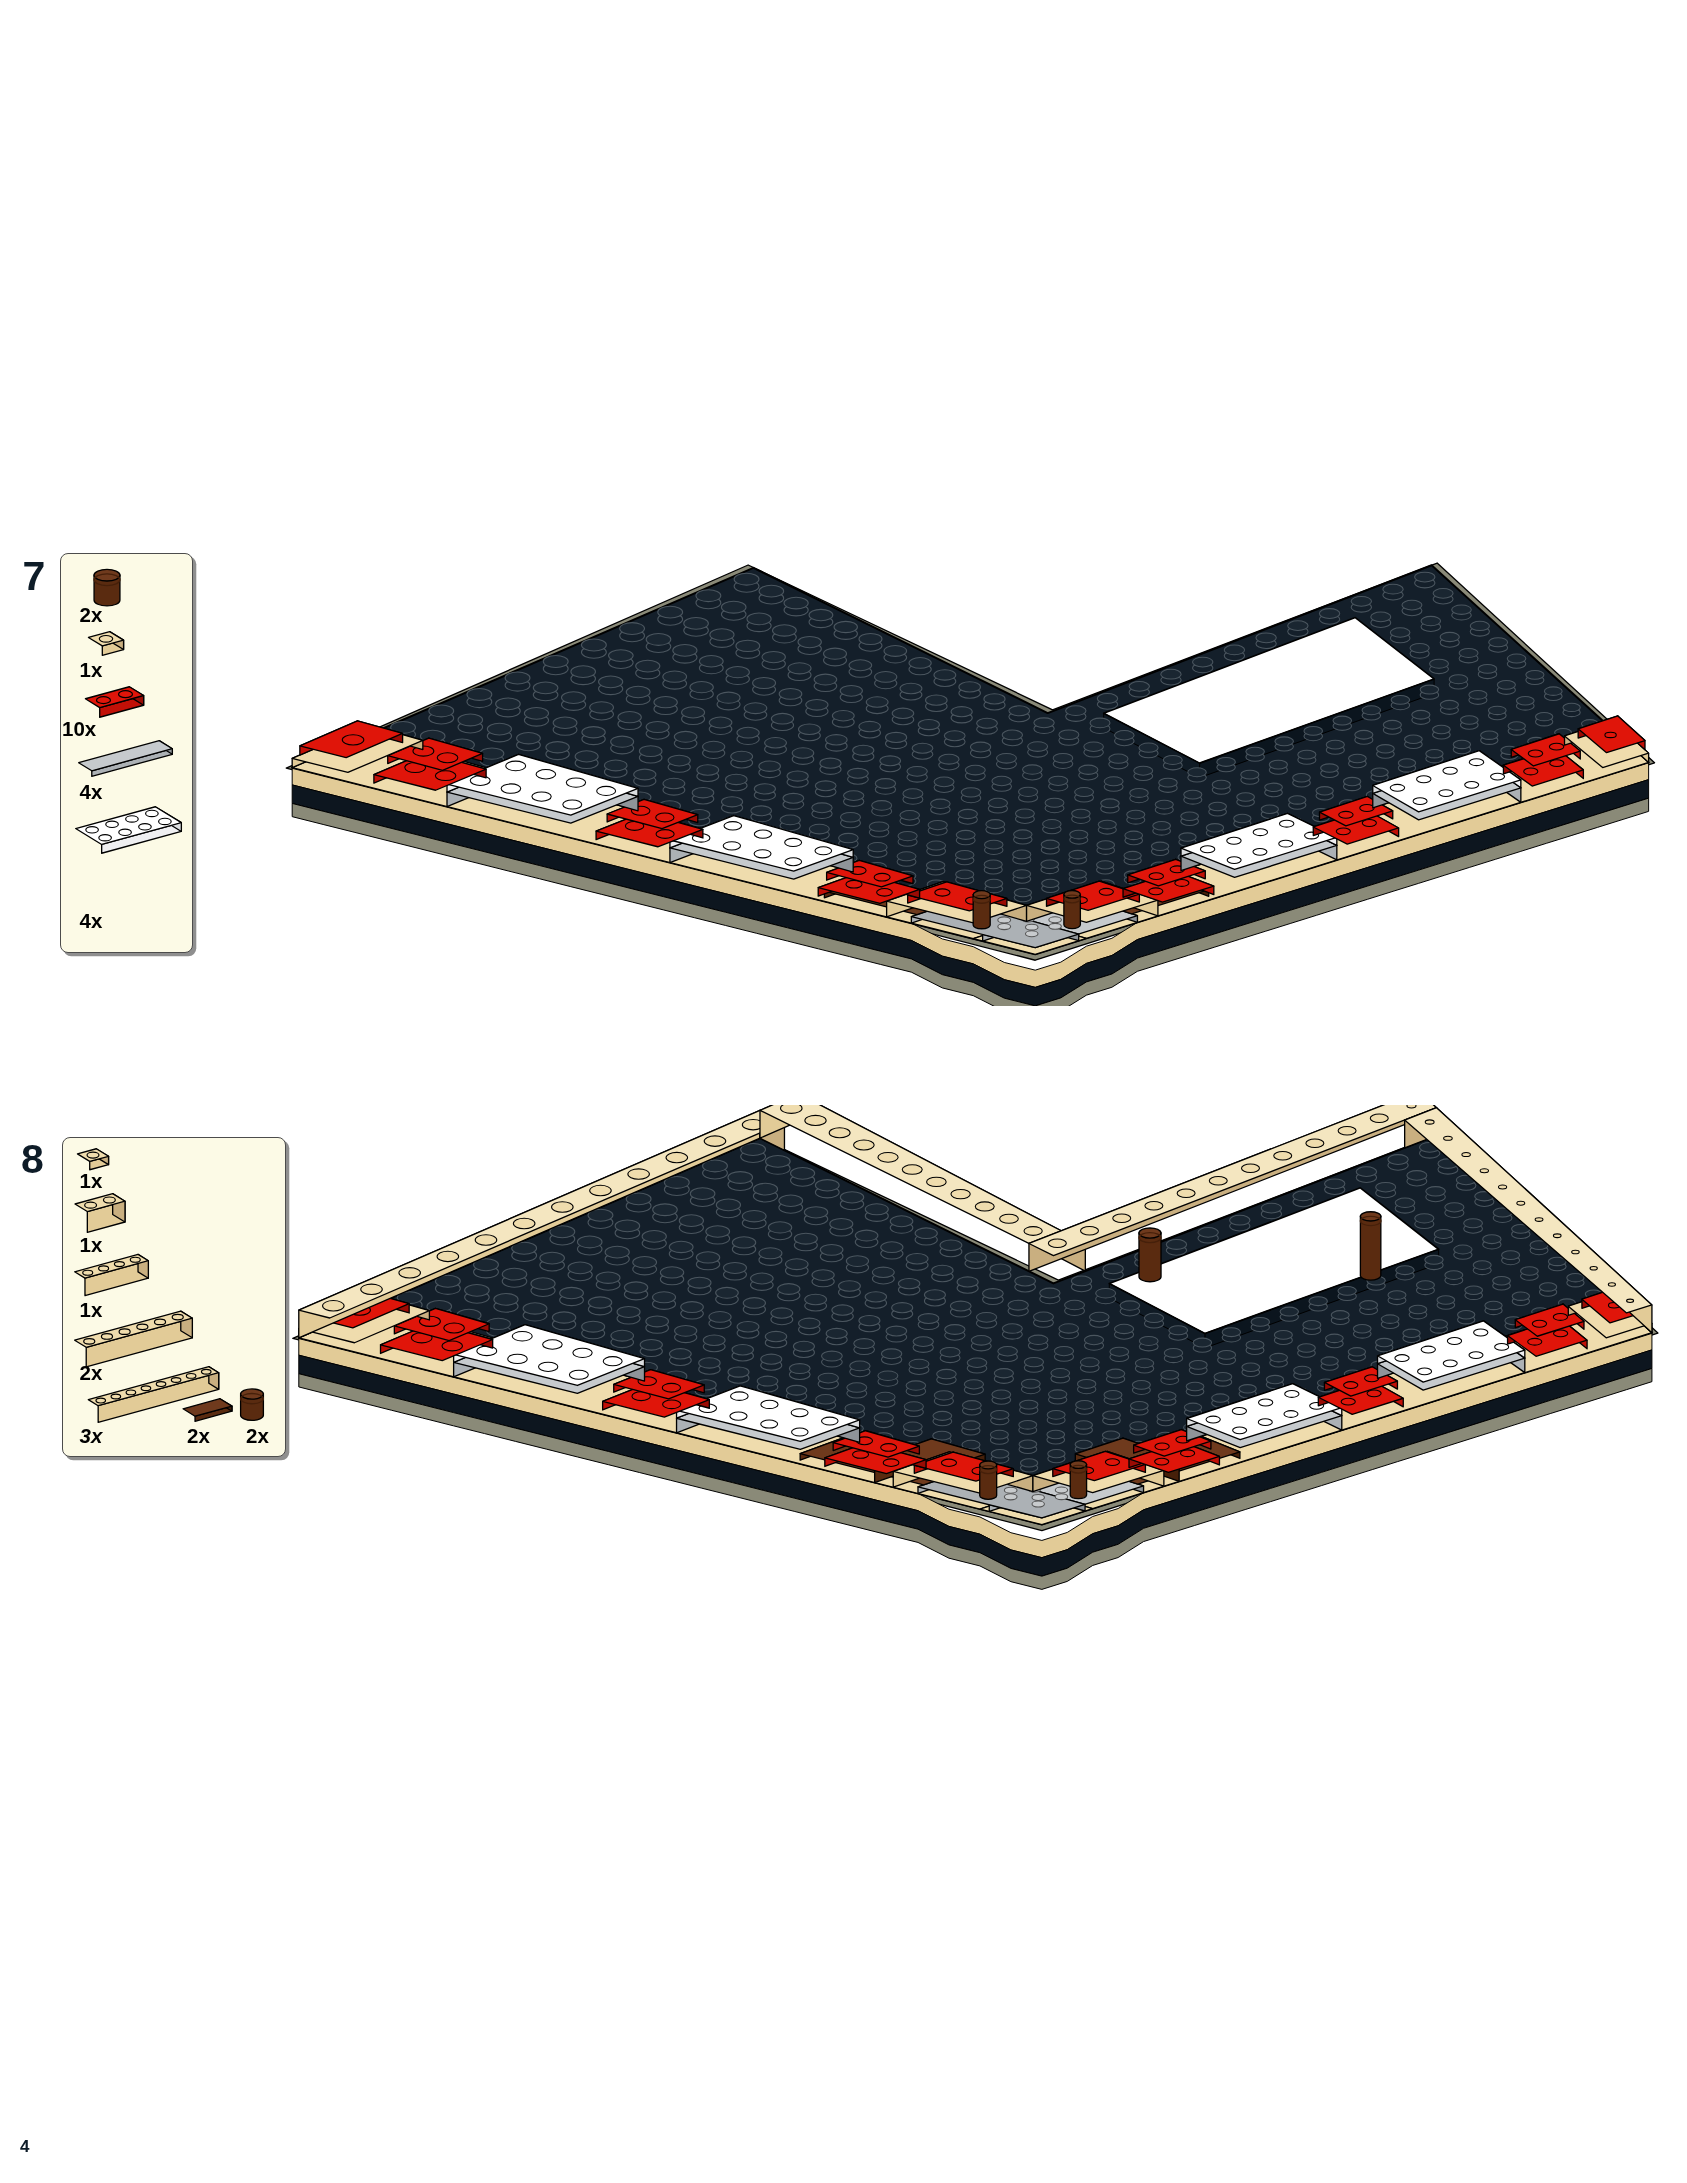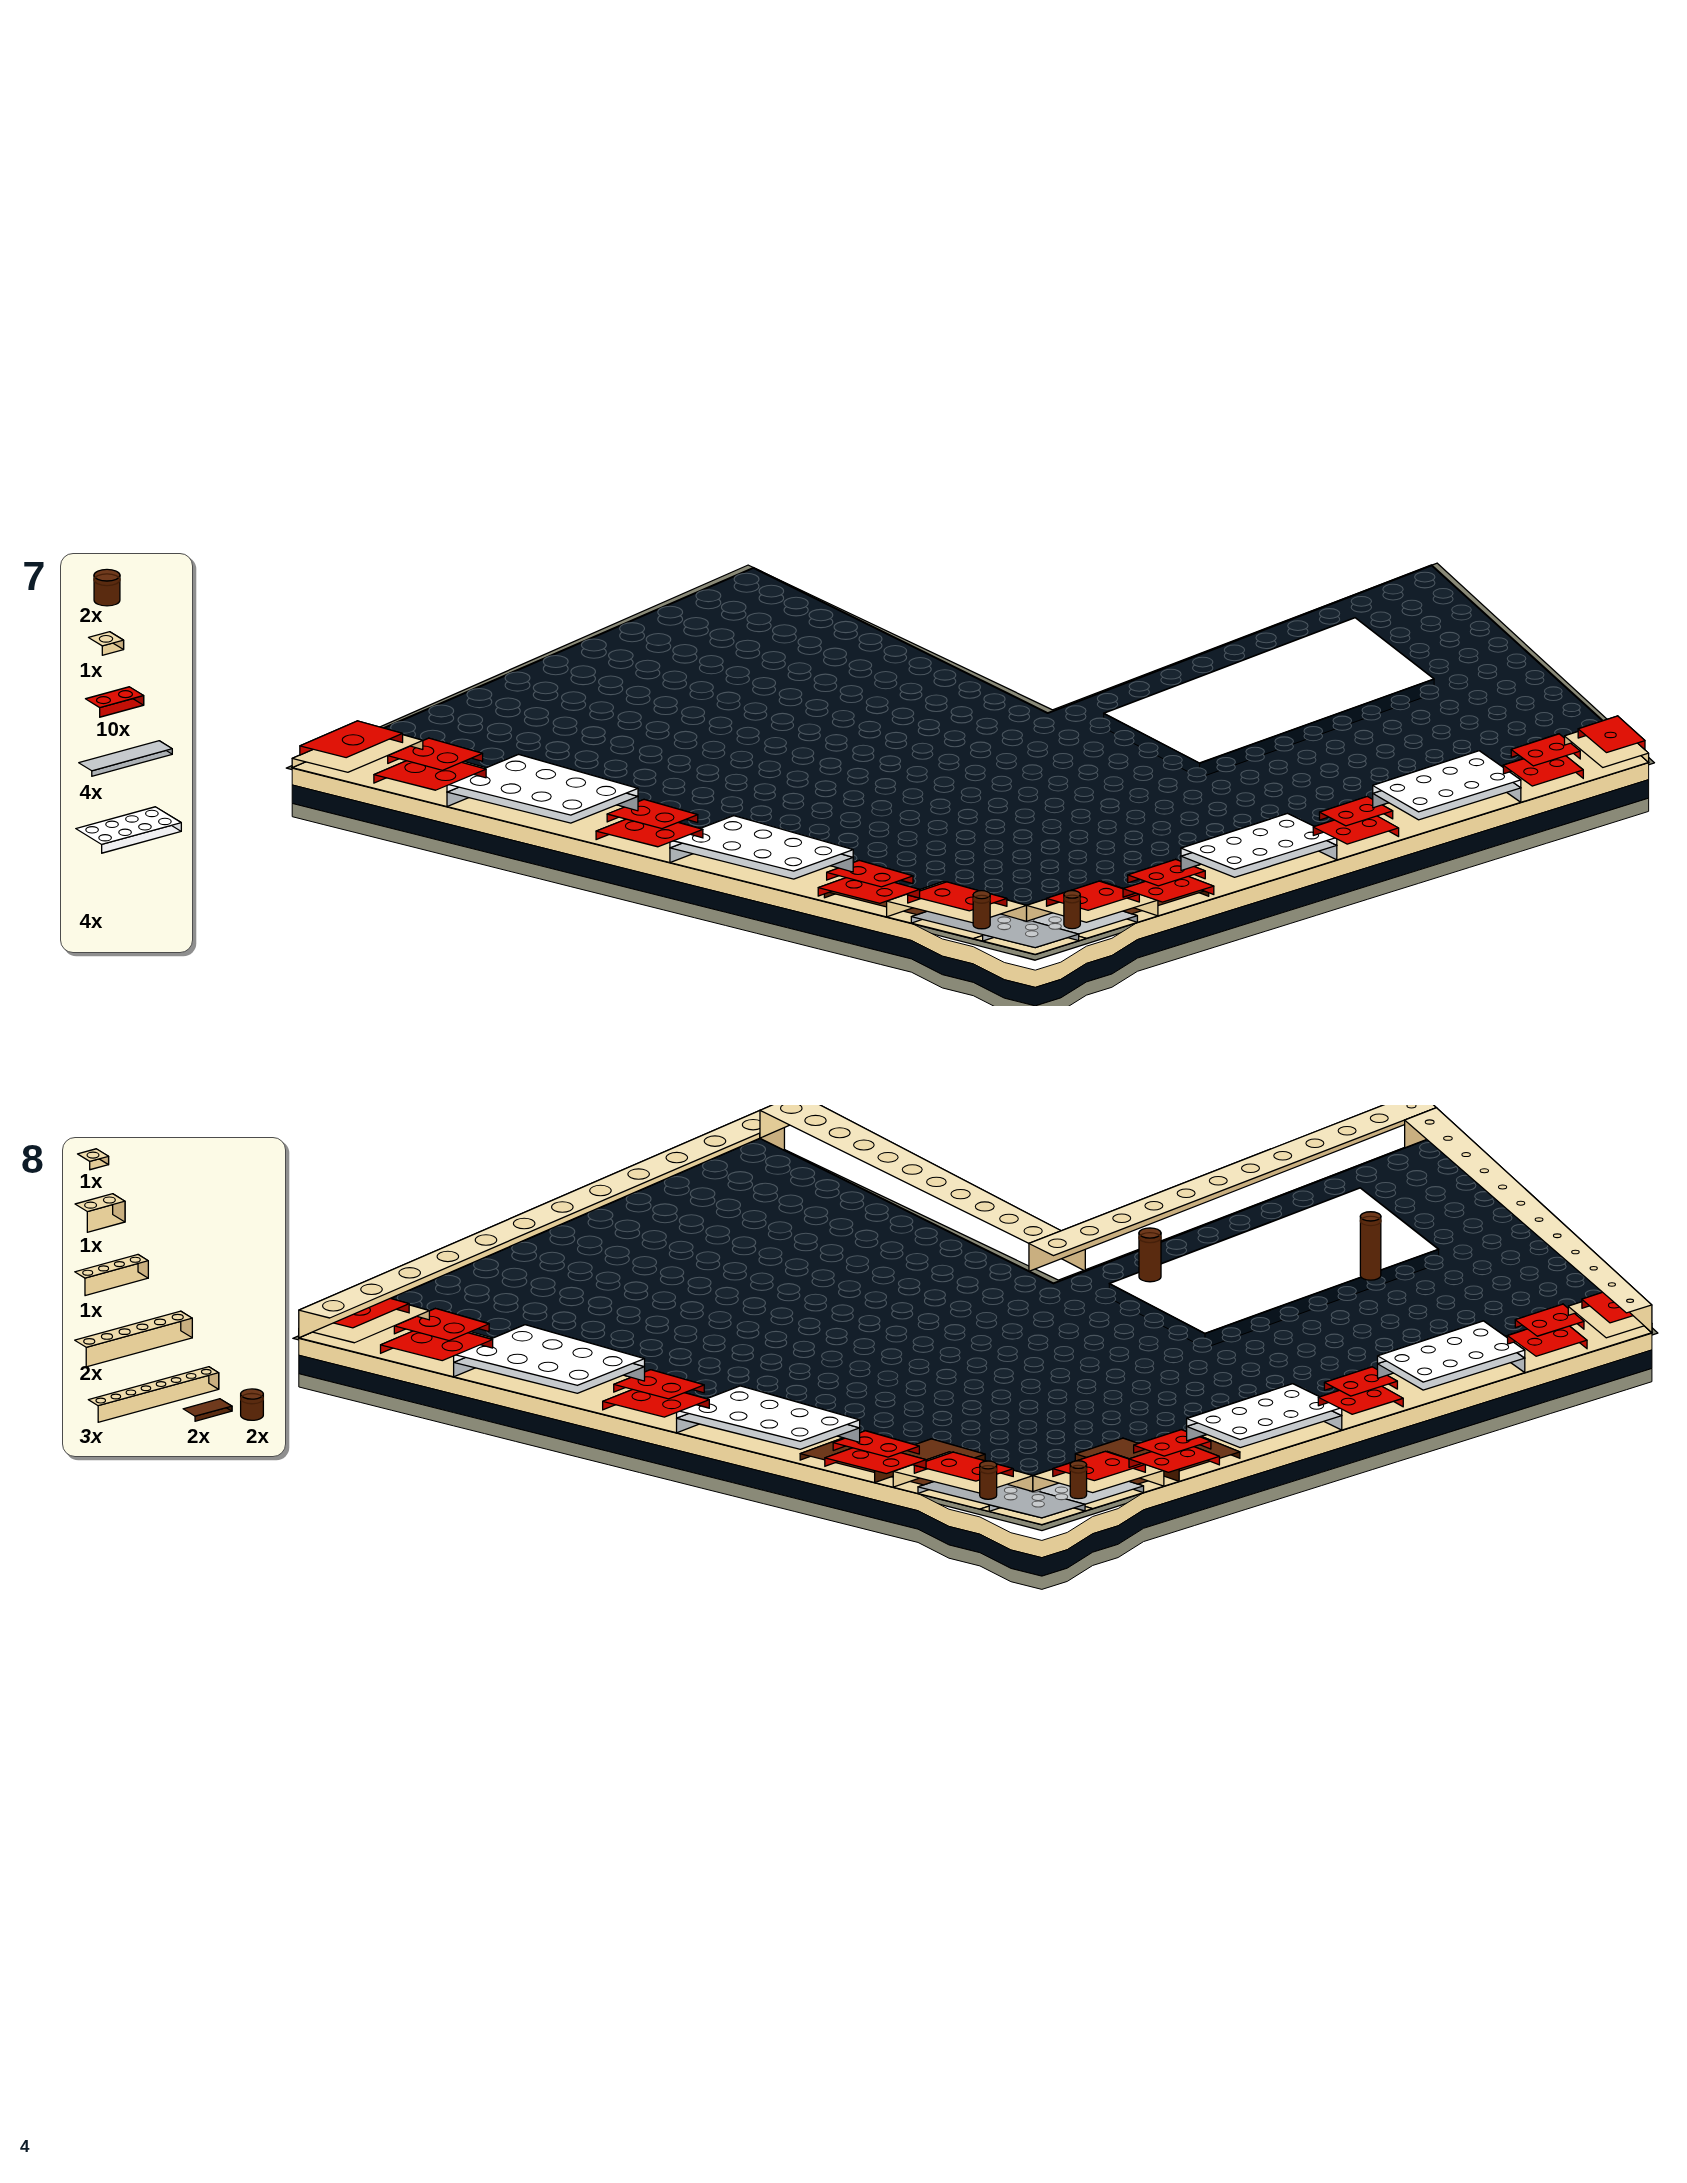--- a/index.html
+++ b/index.html
@@ -1,19 +1,19 @@
 <!DOCTYPE html>
 <html style="font-size:10.6px"><head>
 <meta charset="utf-8">
 <style>
   html,body{margin:0;padding:0;background:#ffffff;}
   .page{position:relative;width:1687px;height:2183px;background:#ffffff;overflow:hidden;
         font-family:"Liberation Sans", sans-serif;}
   .step-num{position:absolute;font-weight:bold;font-size:41px;line-height:1;color:#0E1C28;}
-  .callout{position:absolute;background:#FCFAE6;border:1.3px solid #4c4c4c;border-radius:13px;
+  .callout{position:absolute;background:#FCFAE6;border:1.3px solid #4c4c4c;border-radius:8px;
            box-shadow:3.3px 3.3px 0 #8f8f8f;text-align:center;}
   .part-icon{position:absolute;}
   .part-qty{position:absolute;font-weight:bold;font-size:20.5px;line-height:1;color:#000;}
   .scene{position:absolute;}
   .page-num{position:absolute;left:20px;top:2137px;font-weight:bold;font-size:17px;color:#0E1C28;}
 </style>
 </head>
 <body>
 
 <div class="page">
@@ -34,21 +34,21 @@
             <ellipse cx="38.0" cy="14.9" rx="10.2" ry="5.1" fill="#EFDCAD" stroke="#000" stroke-width="1.8"></ellipse>
           </svg></div>
         <div class="part-qty" style="left: 18.5px; top: 106px;">1x</div>
         <div class="part-icon" style="left: 17px; top: 130px;"><svg width="73" height="36" viewBox="0 0 110 54">
             <polygon points="32.7,35.4 98.9,17.2 98.9,31.9 32.7,50.0" fill="#C11007" stroke="#000" stroke-width="2" stroke-linejoin="round"></polygon>
             <polygon points="77.3,4.0 98.9,17.2 98.9,31.9 77.3,18.6" fill="#9A0B04" stroke="#000" stroke-width="2" stroke-linejoin="round"></polygon>
             <polygon points="11.1,22.1 77.3,4.0 98.9,17.2 32.7,35.4" fill="#E0150A" stroke="#000" stroke-width="2" stroke-linejoin="round"></polygon>
             <ellipse cx="38.4" cy="24.2" rx="10.5" ry="5.2" fill="#E0150A" stroke="#000" stroke-width="1.8"></ellipse>
             <ellipse cx="71.6" cy="15.2" rx="10.5" ry="5.2" fill="#E0150A" stroke="#000" stroke-width="1.8"></ellipse>
           </svg></div>
-        <div class="part-qty" style="left: 35px; top: 165px;">10x</div>
+        <div class="part-qty" style="left: 1px; top: 165px;">10x</div>
         <div class="part-icon" style="left: 14.6px; top: 184px;"><svg width="99" height="41" viewBox="0 0 150 62">
             <polygon points="23.9,49.6 146.0,16.2 146.0,24.6 23.9,58.0" fill="#ACB1B5" stroke="#000" stroke-width="2" stroke-linejoin="round"></polygon>
             <polygon points="126.1,4.0 146.0,16.2 146.0,24.6 126.1,12.4" fill="#8F9499" stroke="#000" stroke-width="2" stroke-linejoin="round"></polygon>
             <polygon points="4.0,37.4 126.1,4.0 146.0,16.2 23.9,49.6" fill="#C6CACD" stroke="#000" stroke-width="2" stroke-linejoin="round"></polygon>
           </svg></div>
         <div class="part-qty" style="left: 18.5px; top: 228px;">4x</div>
         <div class="part-icon" style="left: 12px; top: 239px;"><svg width="111" height="74" viewBox="0 0 168 112">
             <polygon points="43.4,77.9 164.0,44.9 164.0,58.2 43.4,91.2" fill="#EFEFF1" stroke="#000" stroke-width="2" stroke-linejoin="round"></polygon>
             <polygon points="124.6,20.8 164.0,44.9 164.0,58.2 124.6,34.1" fill="#DCDEE0" stroke="#000" stroke-width="2" stroke-linejoin="round"></polygon>
             <polygon points="4.0,53.8 124.6,20.8 164.0,44.9 43.4,77.9" fill="#FFFFFF" stroke="#000" stroke-width="2" stroke-linejoin="round"></polygon>

